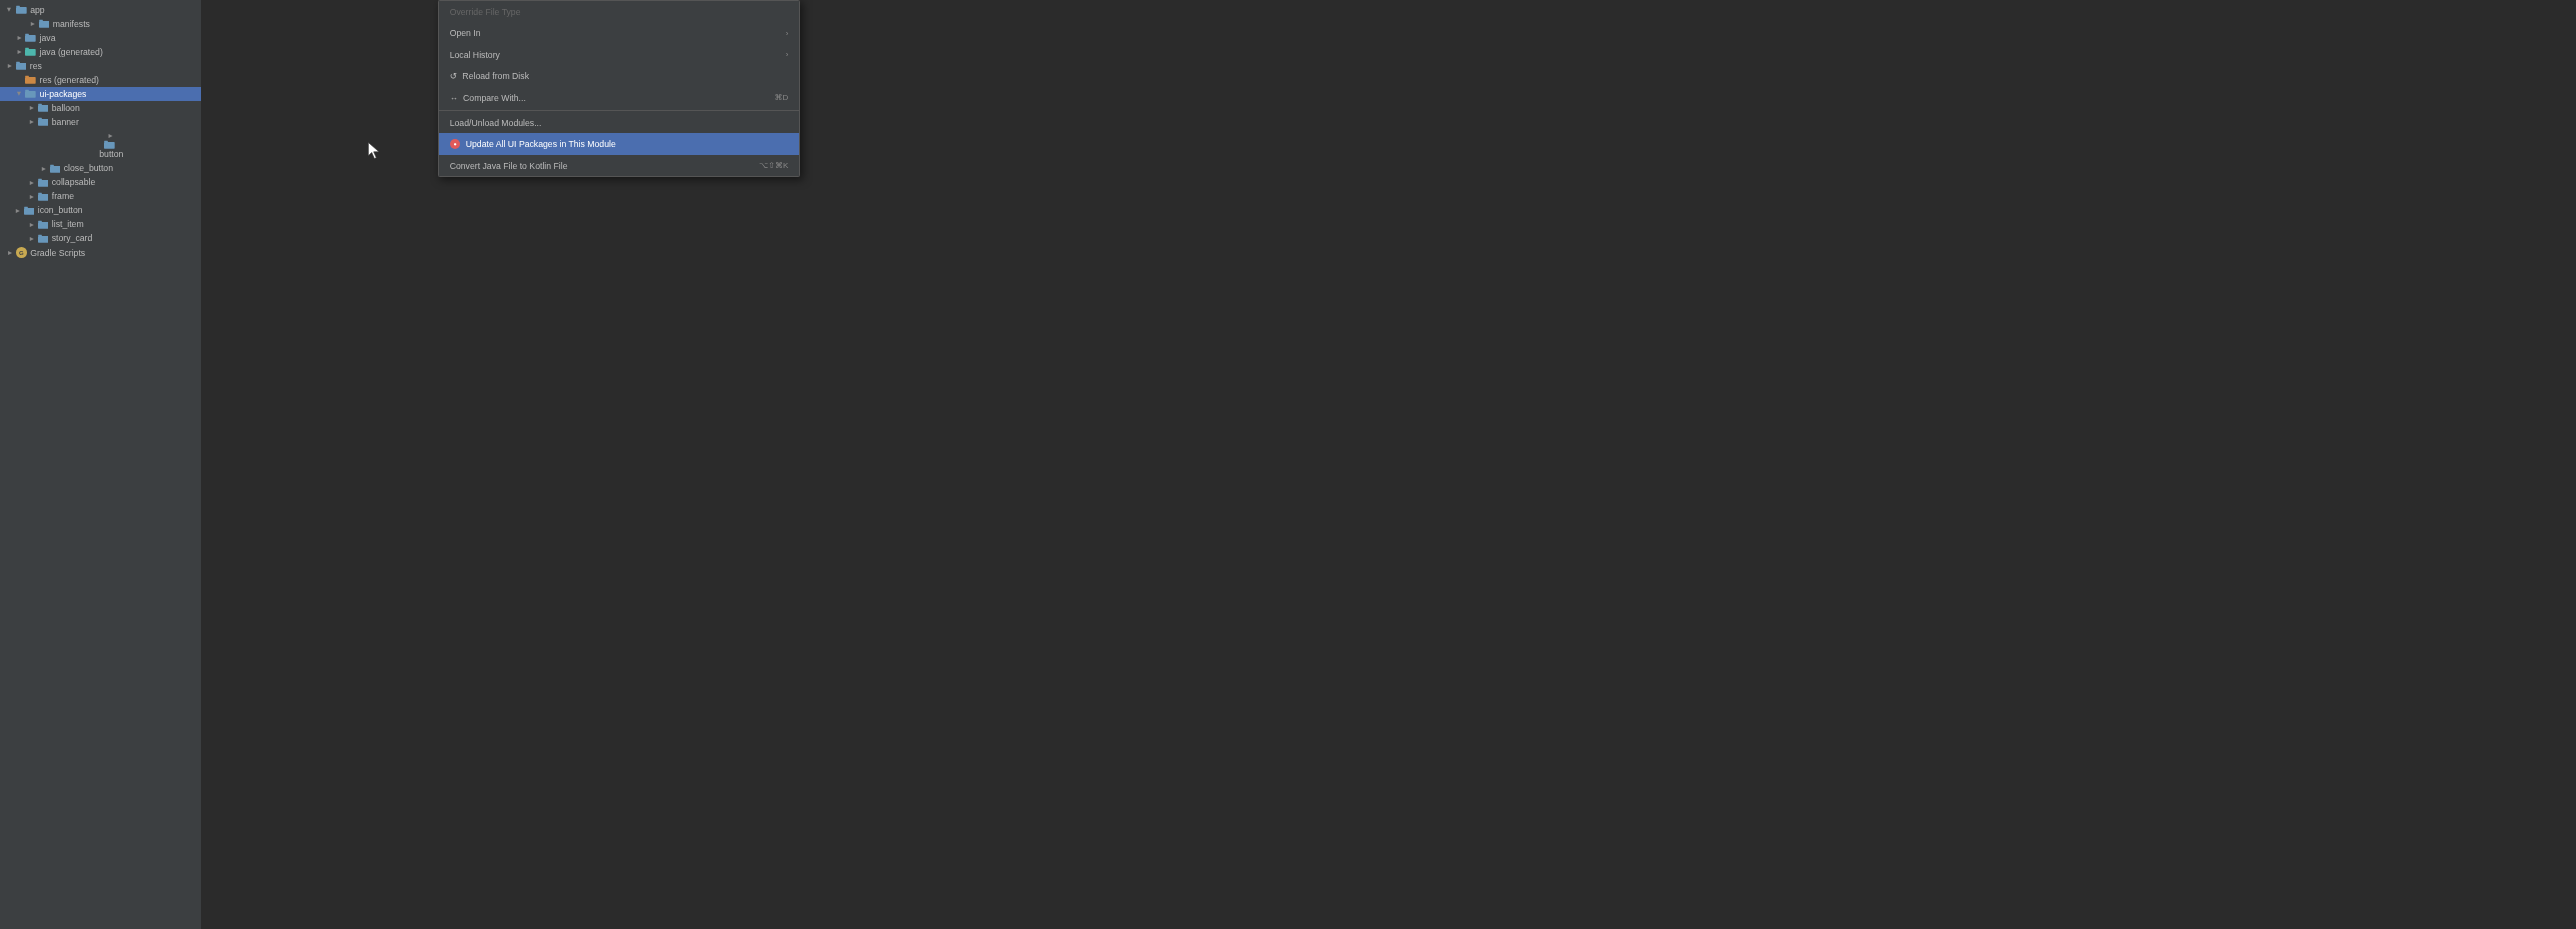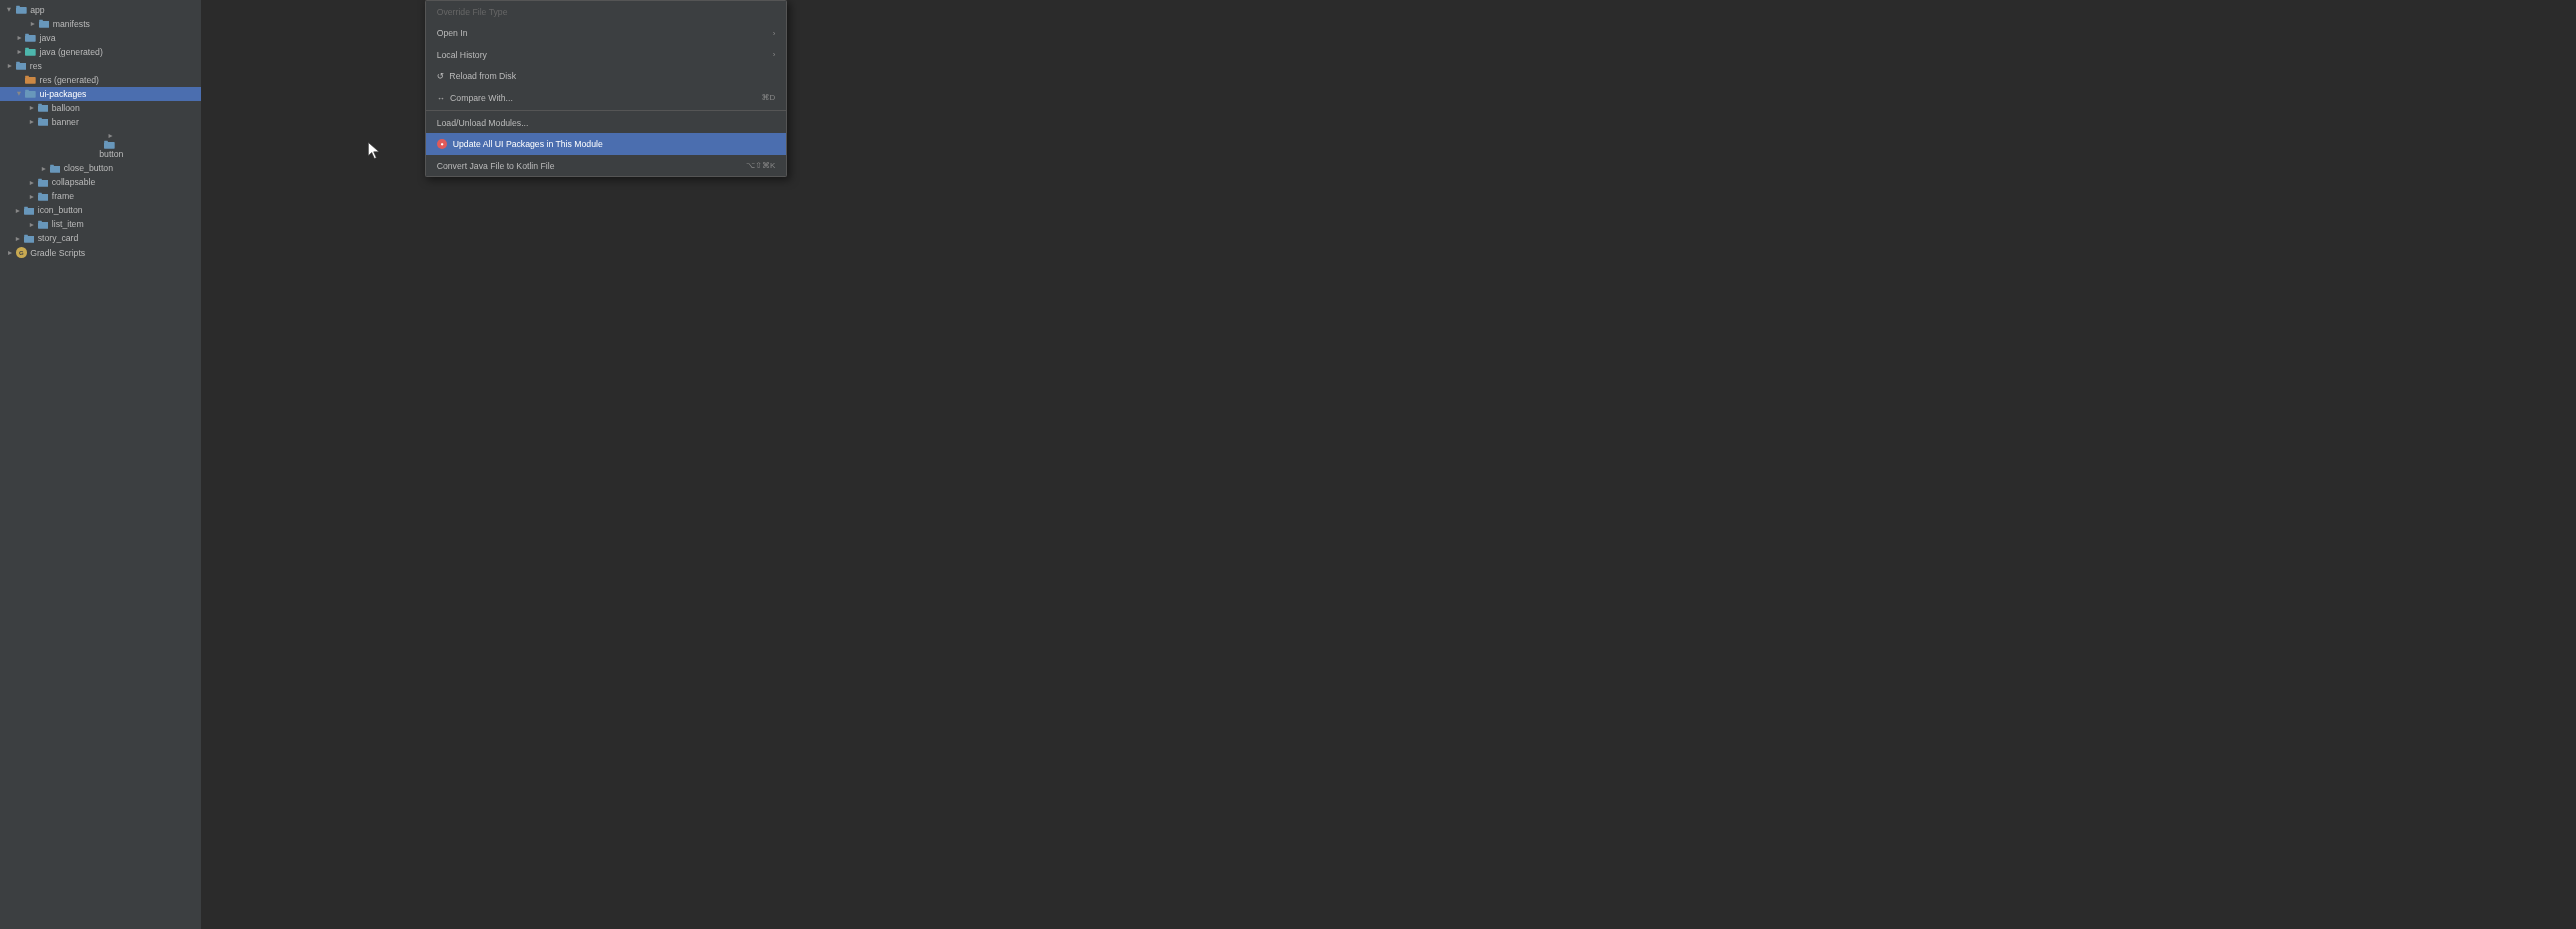--- a/index.html
+++ b/index.html
@@ -112,21 +112,21 @@
 
     .main-content {
       flex: 1;
       background: #2b2b2b;
       position: relative;
     }
 
     .context-menu {
       position: absolute;
       top: 0;
-      left: 224px;
+      left: 237px;
       width: 362px;
       background: #3c3f41;
       border: 0.7px solid #555;
       box-shadow: 2.7px 2.7px 8px rgba(0,0,0,0.5);
       border-radius: 1.3px;
       overflow: hidden;
       z-index: 10;
     }
 
     .menu-item {
@@ -351,21 +351,21 @@
     <div class="tree-item" style="padding-left: 27px;">
       <span class="arrow">►</span>
       <span class="folder-icon folder-blue">
         <svg class="folder-svg" viewBox="0 0 16 13">
           <rect class="tab" x="0" y="1" width="6" height="2" rx="1" fill="#6897bb"></rect>
           <rect class="body" x="0" y="3" width="16" height="10" rx="1" fill="#6897bb"></rect>
         </svg>
       </span>
       <span>list_item</span>
     </div>
-    <div class="tree-item" style="padding-left: 13px;">
+    <div class="tree-item" style="padding-left: 27px;">
       <span class="arrow">►</span>
       <span class="folder-icon folder-blue">
         <svg class="folder-svg" viewBox="0 0 16 13">
           <rect class="tab" x="0" y="1" width="6" height="2" rx="1" fill="#6897bb"></rect>
           <rect class="body" x="0" y="3" width="16" height="10" rx="1" fill="#6897bb"></rect>
         </svg>
       </span>
       <span>story_card</span>
     </div>
     <div class="tree-item" style="padding-left: 5.4px;">

